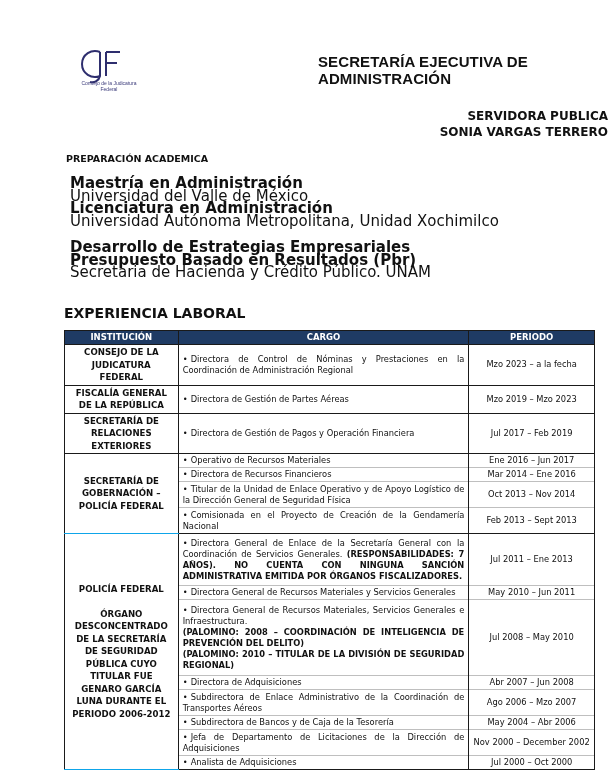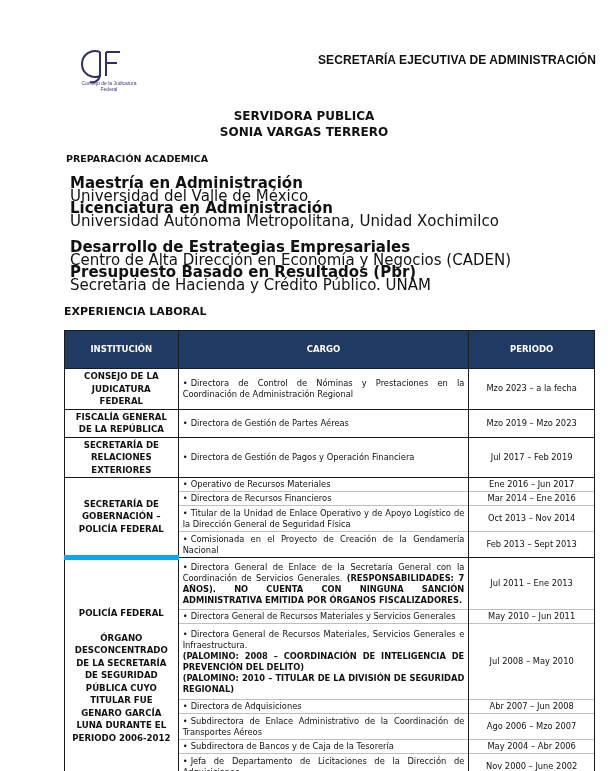--- a/index.html
+++ b/index.html
@@ -2,39 +2,39 @@
 <html><head>
 <meta charset="utf-8">
 <style>
   html, body { margin: 0; padding: 0; background: #ffffff; }
   body { width: 608px; height: 771px; position: relative; overflow: hidden;
          font-family: "Liberation Sans", sans-serif; color: #111; }
   .logo { position: absolute; left: 78px; top: 46px; width: 60px; height: 60px; }
   .logo svg { display: block; }
   .logo-sub { position: absolute; left: 78px; top: 80px; width: 62px; font-size: 5px; line-height: 6px;
               color: #3a3a7a; text-align: center; font-family: "Liberation Sans", sans-serif; }
-  .dept { position: absolute; left: 318px; top: 53px; font-size: 12px; font-weight: bold;
+  .dept { position: absolute; left: 318px; top: 53px; font-size: 15px; font-weight: bold;
           letter-spacing: 0.1px; }
-  .title { position: absolute; left: 0; width: 608px; text-align: center; top: 108px;
+  .title { position: absolute; left: 0; width: 608px; text-align: right; top: 108px;
            font-size: 12px; font-weight: bold; line-height: 16px; font-family: "DejaVu Sans", sans-serif; }
   .title span { display: block; }
   .sect { position: absolute; left: 66px; font-size: 9.5px; font-weight: bold;
           font-family: "DejaVu Sans", sans-serif; }
   .edu { position: absolute; left: 70px; font-size: 15px; line-height: 12.5px;
          font-family: "DejaVu Sans", sans-serif; }
   .edu .b { font-weight: bold; }
-  .exp-title { position: absolute; left: 64px; top: 305px; font-size: 11px; font-weight: bold;
+  .exp-title { position: absolute; left: 64px; top: 305px; font-size: 14px; font-weight: bold;
                font-family: "DejaVu Sans", sans-serif; text-align: right; }
   table.exp { position: absolute; left: 64px; top: 330px; width: 531px; border-collapse: collapse;
               font-family: "DejaVu Sans", sans-serif; font-size: 8.3px; line-height: 11px; }
   table.exp th { background: #1f3b64; color: #ffffff; font-weight: bold; height: 13px;
-                 border: 1px solid #1a1a1a; padding: 12px; font-size: 8.5px; }
+                 border: 1px solid #1a1a1a; padding: 0; font-size: 8.5px; }
   table.exp td { border-left: 1px solid #1a1a1a; border-right: 1px solid #1a1a1a; padding: 1px 4px; vertical-align: middle; }
   td.inst { width: 104px; text-align: center; font-weight: bold; font-size: 8.6px; line-height: 12.5px;
-            border-top: 1px solid #1a1a1a; border-bottom: 5px solid #0ea5e9; padding: 0 2px; }
+            border-top: 1px solid #1a1a1a; border-bottom: 1px solid #0ea5e9; padding: 0 2px; }
   td.cargo { width: 280px; text-align: justify; }
   td.per { width: 116px; text-align: center; }
   tr.gstart td { border-top: 1px solid #1a1a1a; }
   tr.sub td.cargo, tr.sub td.per { border-top: 1px solid #bfbfbf; }
   tr.last td { border-bottom: 1px solid #1a1a1a; }
   .bul { display: inline-block; width: 8px; }
   .strong { font-weight: bold; }
   .cargo-line { display: block; }
 </style>
 </head>
@@ -60,21 +60,20 @@
 
 <div class="edu" style="top:177px;">
   <div class="b">Maestría en Administración</div>
   <div>Universidad del Valle de México</div>
   <div class="b">Licenciatura en Administración</div>
   <div>Universidad Autónoma Metropolitana, Unidad Xochimilco</div>
 </div>
 
 <div class="edu" style="top:241px;">
   <div class="b">Desarrollo de Estrategias Empresariales</div>
-  <div>Centro de Alta Dirección en Economía y Negocios (CADEN)</div>
   <div class="b">Presupuesto Basado en Resultados (Pbr)</div>
   <div>Secretaria de Hacienda y Crédito Público. UNAM</div>
 </div>
 
 <div class="exp-title">EXPERIENCIA LABORAL</div>
 
 <table class="exp">
   <thead>
     <tr>
       <th>INSTITUCIÓN</th>
@@ -148,20 +147,20 @@
     <tr class="sub" style="height:26px;">
       <td class="cargo"><span class="bul">•</span><span>Subdirectora de Enlace Administrativo de la Coordinación de Transportes Aéreos</span></td>
       <td class="per">Ago 2006 – Mzo 2007</td>
     </tr>
     <tr class="sub" style="height:13px;">
       <td class="cargo"><span class="bul">•</span><span>Subdirectora de Bancos y de Caja de la Tesorería</span></td>
       <td class="per">May 2004 – Abr 2006</td>
     </tr>
     <tr class="sub" style="height:26px;">
       <td class="cargo"><span class="bul">•</span><span>Jefa de Departamento de Licitaciones de la Dirección de Adquisiciones</span></td>
-      <td class="per">Nov 2000 – June 2002</td>
+      <td class="per">Nov 2000 – December 2002</td>
     </tr>
     <tr class="sub last" style="height:13px;">
       <td class="cargo"><span class="bul">•</span><span>Analista de Adquisiciones</span></td>
       <td class="per">Jul 2000 – Oct 2000</td>
     </tr>
   </tbody>
 </table>
 
 </body></html>

